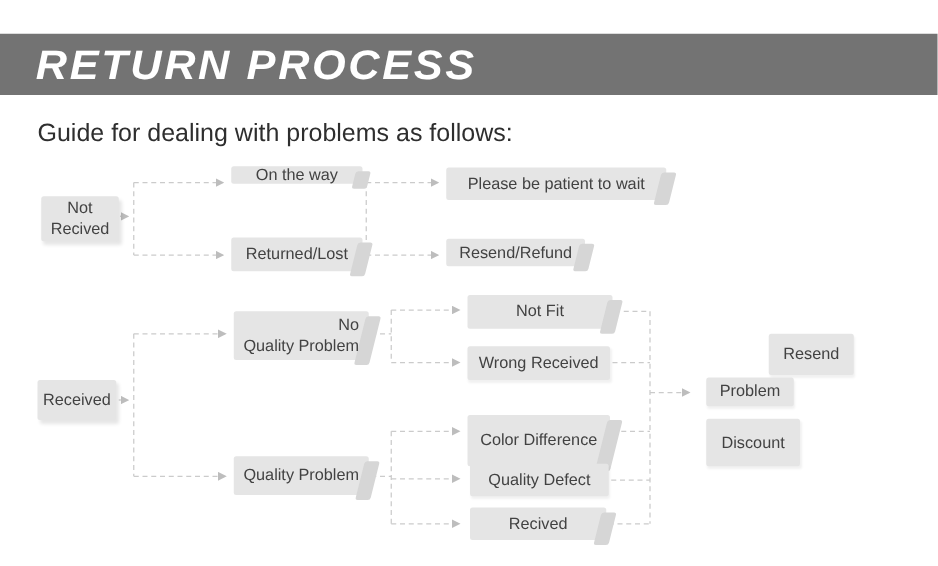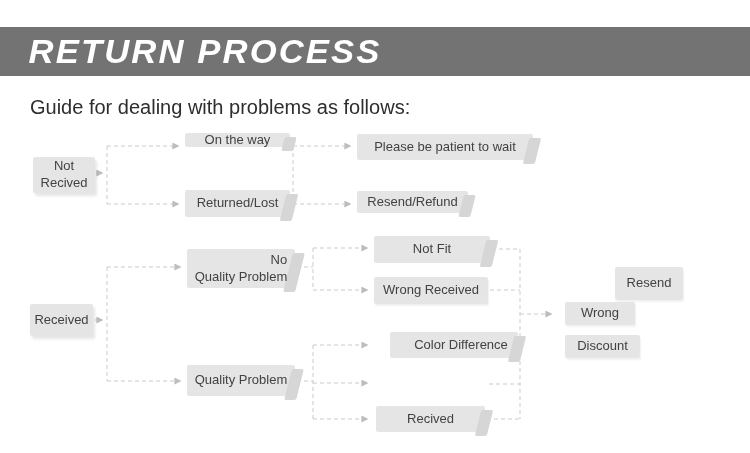--- a/index.html
+++ b/index.html
@@ -127,20 +127,21 @@
   <div class="node fold" style="left:185px;top:133px;width:105px;height:14px;">On the way</div>
   <div class="node fold" style="left:185px;top:190px;width:105px;height:27px;">Returned/Lost</div>
   <div class="node fold" style="left:187px;top:249px;width:108px;height:39px;text-align:right;">No
 Quality Problem</div>
   <div class="node fold" style="left:187px;top:365px;width:108px;height:31px;">Quality Problem</div>
 
   <div class="node fold" style="left:357px;top:134px;width:176px;height:26px;">Please be patient to wait</div>
   <div class="node fold" style="left:357px;top:191px;width:111px;height:22px;">Resend/Refund</div>
   <div class="node fold" style="left:374px;top:236px;width:116px;height:27px;text-align:center;">Not Fit</div>
   <div class="node plain" style="left:374px;top:277px;width:114px;height:27px;">Wrong Received</div>
-  <div class="node fold" style="left:390px;top:332px;width:114px;height:26px;padding-left:14px;">Color Difference</div>
+  <div class="node fold" style="left:374px;top:332px;width:114px;height:41px;">Color Difference</div>
+  <div class="node plain" style="left:376px;top:371px;width:111px;height:26px;">Quality Defect</div>
   <div class="node fold" style="left:376px;top:406px;width:109px;height:26px;">Recived</div>
 
   <div class="node plain" style="left:583px;top:267px;width:68px;height:33px;margin-left:32px;">Resend</div>
-  <div class="node plain" style="left:565px;top:302px;width:70px;height:23px;">Wrong</div>
-  <div class="node plain" style="left:565px;top:335px;width:75px;height:23px;">Discount</div>
+  <div class="node plain" style="left:565px;top:302px;width:70px;height:23px;">Problem</div>
+  <div class="node plain" style="left:565px;top:335px;width:75px;height:38px;">Discount</div>
 
 </div>
 
 </body></html>

